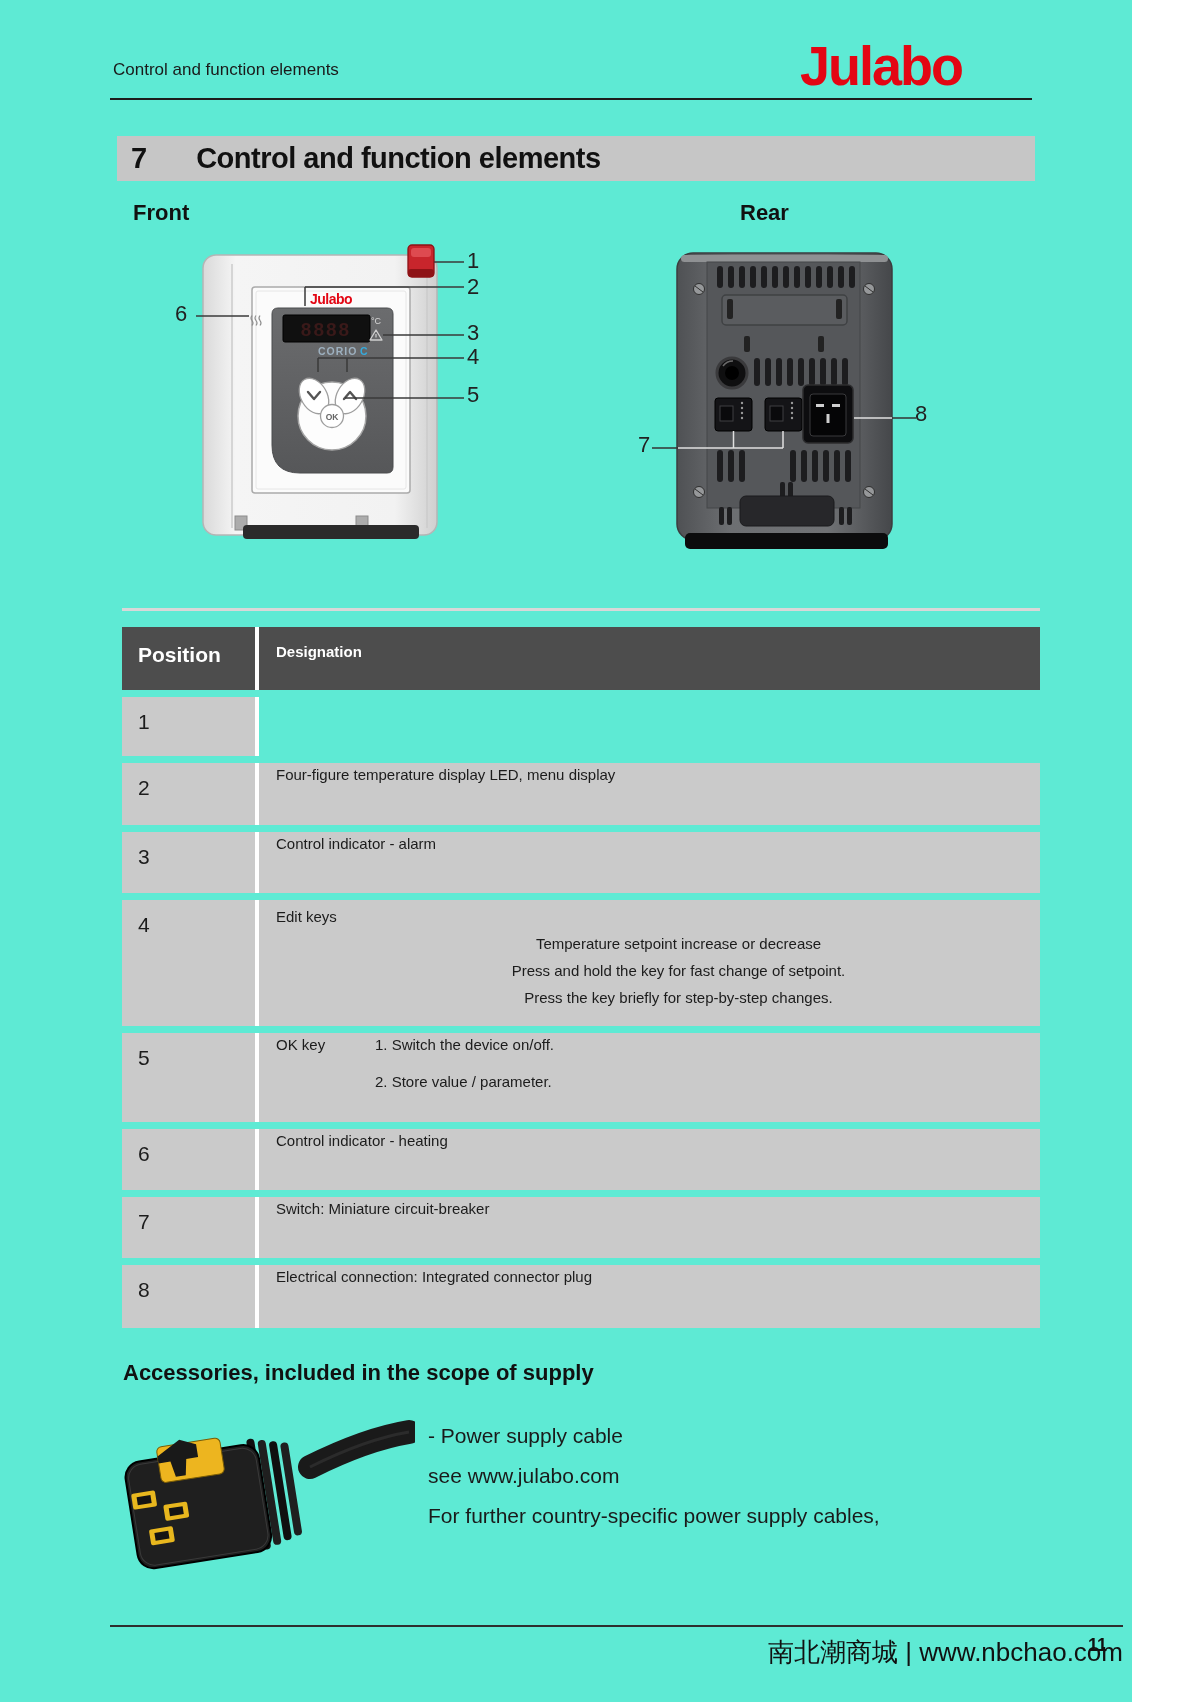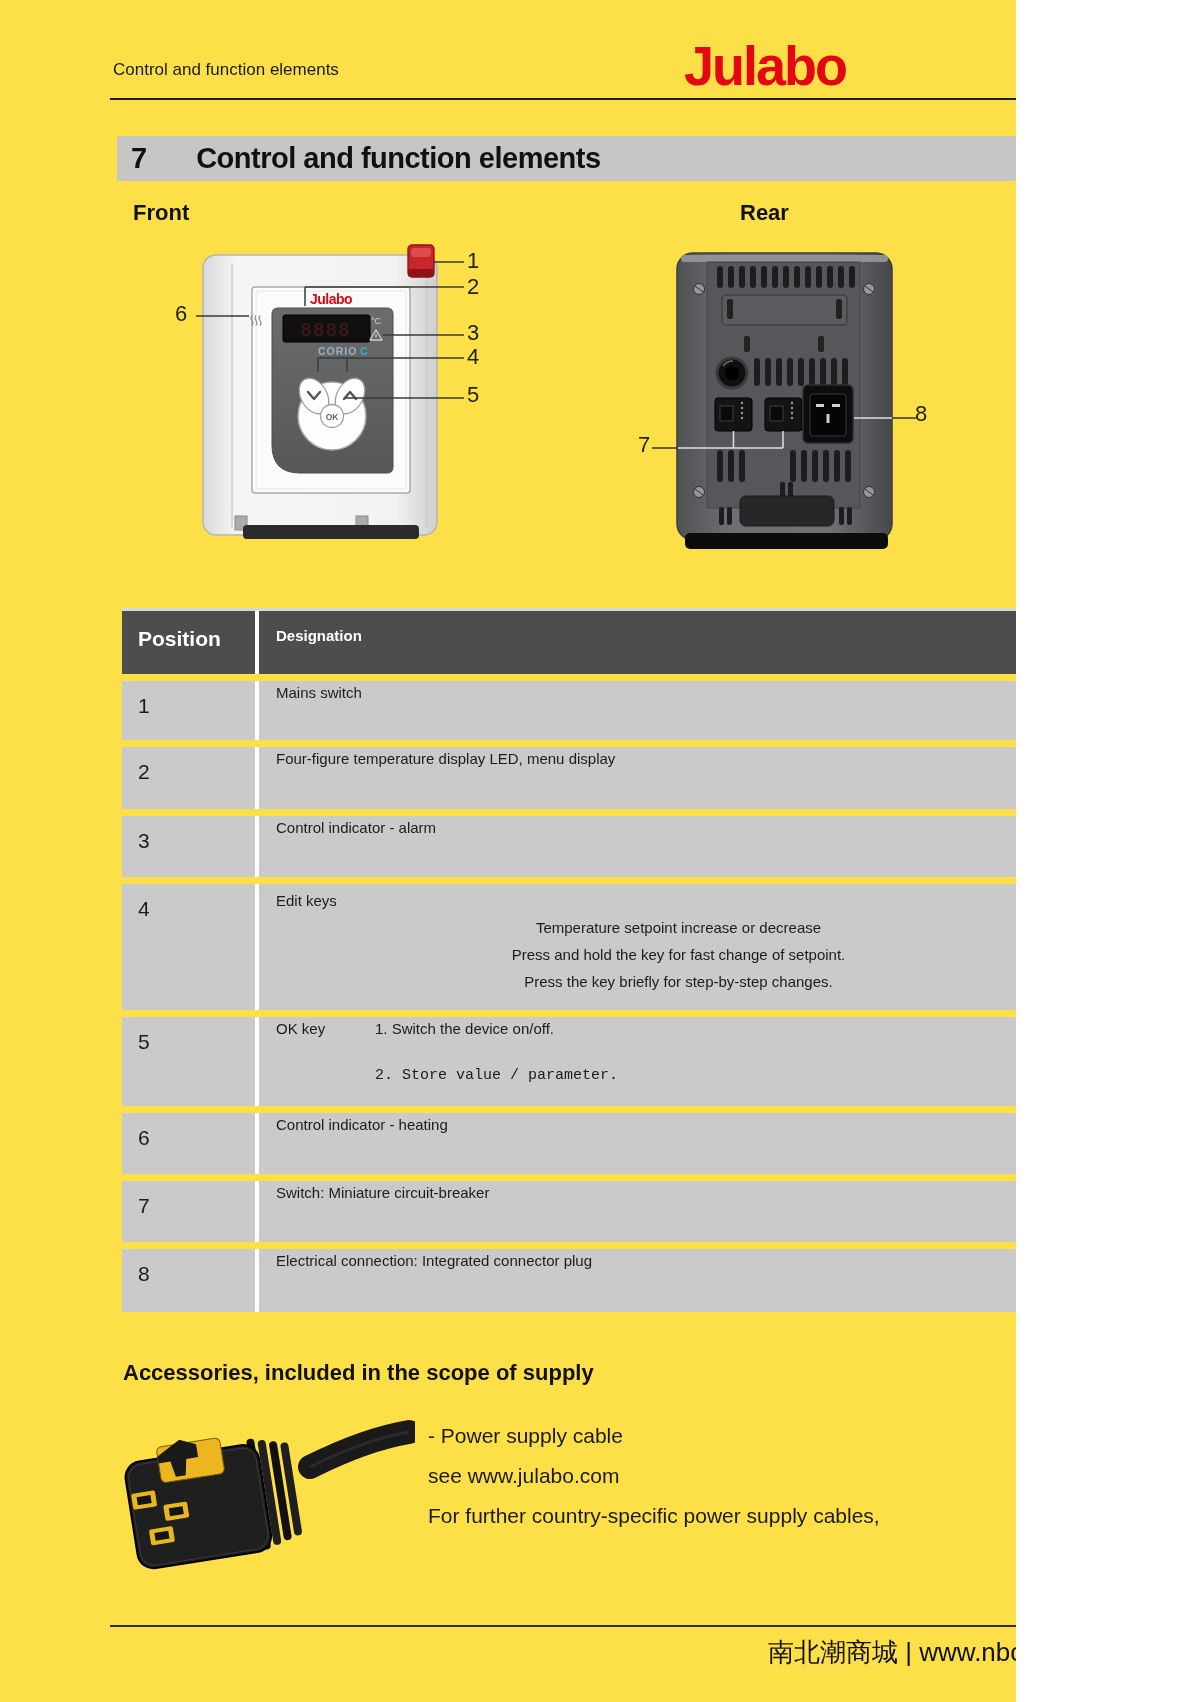--- a/index.html
+++ b/index.html
@@ -1,16 +1,16 @@
 <!DOCTYPE html>
 <html><head>
 <meta charset="utf-8">
 <style>
   html,body{margin:0;padding:0;background:#ffffff;}
-  .page{position:relative;width:1016px;height:1702px;background:#fde047;overflow:hidden;
+  .page{position:relative;width:1132px;height:1702px;background:#5eead4;overflow:hidden;
         font-family:"Liberation Sans",sans-serif;color:#1c1c1c;}
   .abs{position:absolute;}
 
   
   .crumb{left:113px;top:60px;font-size:17px;color:#1a1a1a;}
   .logo{top:34px;right:170px;font-size:54px;font-weight:bold;color:#e30613;letter-spacing:-2px;
         transform:scaleY(1.04);}
   .hrule{left:110px;top:98px;width:922px;height:2px;background:#1d1d1d;}
 
   
@@ -24,28 +24,28 @@
 
   .callout{font-size:22px;color:#222;line-height:22px;}
 
   
   .dtable{left:122px;top:608px;width:918px;border-top:3px solid #d8d8d8;}
   .trow{display:flex;align-items:stretch;margin-top:7px;}
   .trow .c1{width:133px;flex-shrink:0;background:#cacaca;padding:13px 0 0 16px;
             font-size:21px;box-sizing:border-box;}
   .trow .cgap{width:4px;flex-shrink:0;background:#ffffff;}
   .trow .c2{flex:1;background:#cacaca;padding:3px 0 0 17px;font-size:15px;box-sizing:border-box;}
-  .trow.thead{margin-top:0;}
+  .trow.thead{margin-top:16px;}
   .trow.thead .c1,.trow.thead .c2{background:#4d4d4d;color:#ffffff;font-weight:bold;padding-top:16px;}
   .trow.thead{height:63px;}
   .c2 .sub{padding-left:41px;line-height:27px;text-align:center;}
   .c2 .main{line-height:27px;}
   .okrow{display:flex;}
   .oklabel{width:99px;flex-shrink:0;}
-  .okitems>div+div{margin-top:30px;font-family:Liberation Mono, monospace;}
+  .okitems>div+div{margin-top:20px;}
 
   
   .acc-head{left:123px;top:1360px;font-size:22px;font-weight:bold;color:#111;}
   .acc-text{left:428px;top:1416px;font-size:21px;line-height:40px;color:#1a1a1a;}
 
   
   .frule{left:110px;top:1625px;width:1013px;height:2px;background:#2e2e2e;}
   .fsite{left:110px;top:1635px;width:1013px;text-align:right;font-size:26px;color:#111;}
   .fpage{left:1088px;top:1635px;font-size:18px;font-weight:bold;color:#111;}
 
@@ -265,21 +265,20 @@
   <div class="abs dtable">
     <div class="trow thead">
       <div class="c1">Position</div>
       <div class="cgap"></div>
       <div class="c2">Designation</div>
     </div>
     <div>
         <div class="trow" style="min-height: 59px;">
           <div class="c1">1</div>
           <div class="cgap"></div>
-          <div class="c2">Mains switch</div>
         </div>
         <div class="trow" style="min-height: 62px;">
           <div class="c1">2</div>
           <div class="cgap"></div>
           <div class="c2">Four-figure temperature display LED, menu display</div>
         </div>
         <div class="trow" style="min-height: 61px;">
           <div class="c1">3</div>
           <div class="cgap"></div>
           <div class="c2">Control indicator - alarm</div>

